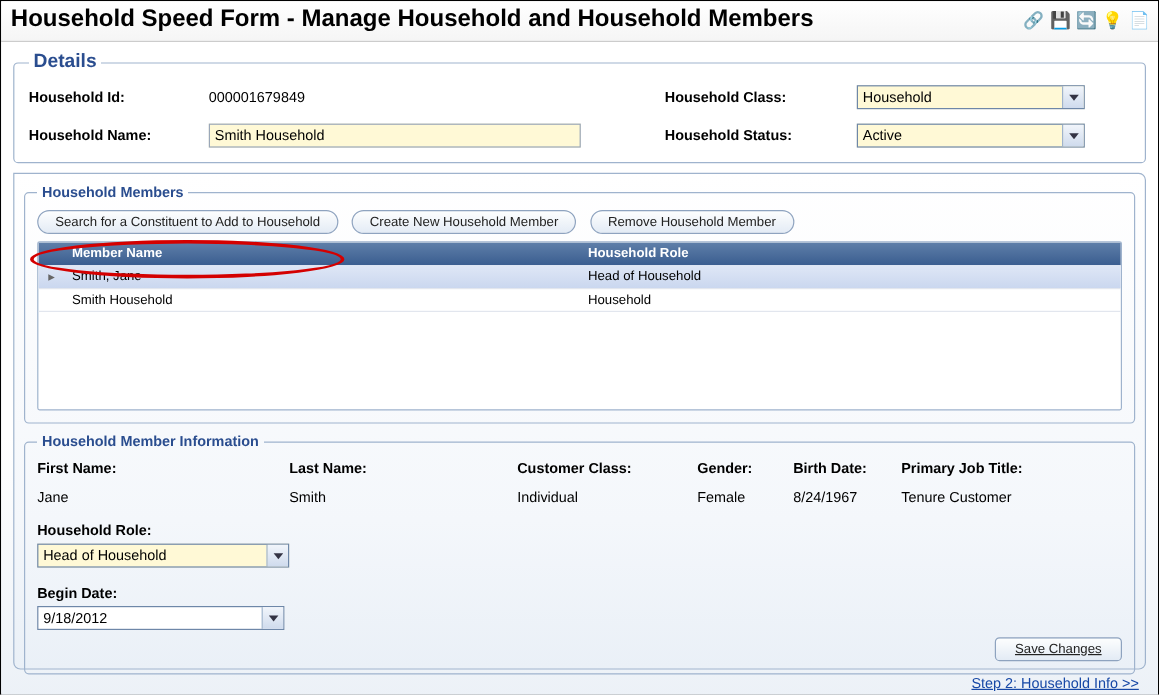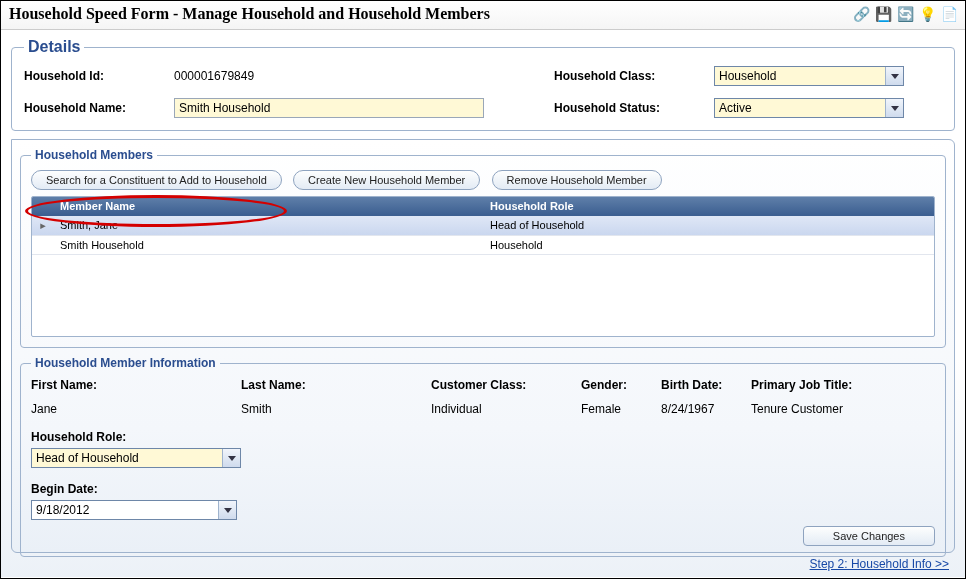--- a/index.html
+++ b/index.html
@@ -19,24 +19,23 @@
   }
   .titlebar {
     display: flex;
     justify-content: space-between;
     align-items: center;
     padding: 4px 8px 6px 8px;
     border-bottom: 1px solid #ccc;
     background: linear-gradient(#fff,#f5f5f5);
   }
   .titlebar h1 {
-    font-size: 16px;
+    font-size: 20px;
     font-weight: bold;
     margin: 0;
-    font-family: Liberation Serif, serif;
   }
   .toolbar-icons {
     display: flex;
     gap: 6px;
   }
   .toolbar-icons .tbicon {
     width: 16px; height: 16px;
     font-size: 14px;
     line-height: 16px;
     text-align: center;
@@ -152,22 +151,23 @@
     border-radius: 14px;
     padding: 3px 14px;
     background: linear-gradient(#fdfefe,#e3ebf5);
     font-size: 11px;
     color: #222;
     cursor: pointer;
     margin-right: 8px;
   }
   .btn-square {
     border-radius: 4px;
-    padding: 3px 29px;
+    padding: 3px 16px;
     margin: 0;
+    text-decoration: underline;
   }
   .highlight-ellipse {
     position: absolute;
     border: 3px solid #d40000;
     border-radius: 50%/50%;
     width: 262px;
     height: 32px;
     left: 24px;
     top: 165px;
     pointer-events: none;

